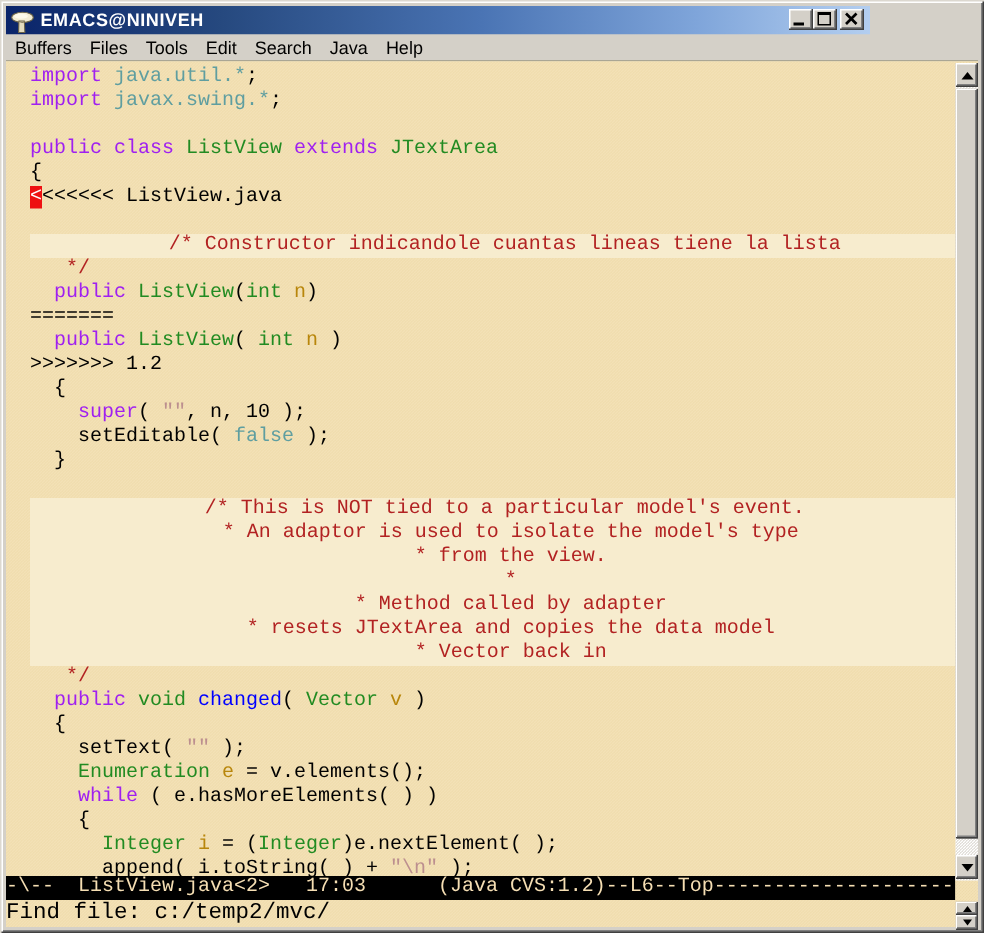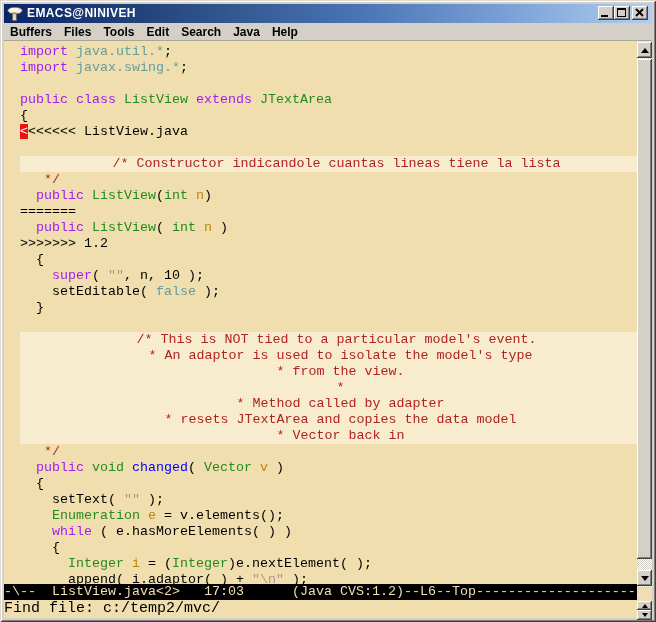--- a/index.html
+++ b/index.html
@@ -7,39 +7,39 @@
   #stage{position:relative;width:656px;height:622px;overflow:hidden;-webkit-font-smoothing:antialiased;
          font-family:"Liberation Sans",sans-serif;}
   
   .frame{position:absolute;inset:0;background:#d4d0c8;
     box-shadow:
       inset 1px 1px 0 #dcd8d0,
       inset -1px -1px 0 #404040,
       inset 2px 2px 0 #ffffff,
       inset -2px -2px 0 #808080;}
   
-  .titlebar{position:absolute;left:4px;top:4px;width:648px;height:19px;
+  .titlebar{position:absolute;left:4px;top:4px;width:576px;height:19px;
     background:linear-gradient(90deg,#0a246a 0%,#26497f 25%,#4a74b4 55%,#7fa5da 80%,#b3cef0 100%);
-    display:flex;align-items:center;}
+    display:flex;align-items:flex-end;}
   .app-icon{width:16px;height:16px;margin-left:3px;flex:0 0 auto;}
   .title-text{color:#ffffff;font-weight:bold;font-size:12px;margin-left:4px;
     letter-spacing:0.4px;white-space:nowrap;line-height:19px;}
   .tb-buttons{position:absolute;right:4px;top:2px;display:flex;}
   .tb-btn{width:16px;height:14px;background:#d4d0c8;position:relative;
     box-shadow:inset -1px -1px 0 #404040,inset 1px 1px 0 #ffffff,inset -2px -2px 0 #808080;}
   .tb-btn.close{margin-left:2px;}
   .g-min{position:absolute;left:3px;bottom:3px;width:7px;height:2px;background:#000;}
   .g-max{position:absolute;left:3px;top:2px;width:9px;height:9px;
     border:1px solid #000;border-top-width:2px;}
   .g-close{position:absolute;left:3px;top:2px;}
   
   .menubar{position:absolute;left:4px;top:23px;width:648px;height:18px;
     background:#d4d0c8;border-bottom:1px solid #aaa694;
     display:flex;align-items:center;font-size:12px;color:#000;padding-left:0;}
-  .menu-item{padding:4px 6px;white-space:nowrap;font-weight:bold;}
+  .menu-item{padding:4px 6px;white-space:nowrap;}
   
   .client{position:absolute;left:4px;top:41px;width:648px;height:577px;background:#f3e1b6;}
   .textwin{position:absolute;left:0;top:0;width:633px;height:577px;overflow:hidden;
     background-color:#f3e1b6;
     background-image:
       linear-gradient(45deg,#eedbab 25%,transparent 25%,transparent 75%,#eedbab 75%),
       linear-gradient(45deg,#eedbab 25%,transparent 25%,transparent 75%,#eedbab 75%);
     background-size:2px 2px;background-position:0 0,1px 1px;}
   .buffer{position:absolute;left:0;top:3px;width:633px;height:541px;overflow:hidden;
     font-family:"Liberation Mono",monospace;font-size:13.33px;line-height:16px;
@@ -156,21 +156,21 @@
           <div class="cl band"><span class="tok-c">   * resets JTextArea and copies the data model</span></div>
           <div class="cl band"><span class="tok-c">   * Vector back in</span></div>
           <div class="cl"><span class="tok-c">   */</span></div>
           <div class="cl"><span class="tok-d">  </span><span class="tok-k">public</span><span class="tok-d"> </span><span class="tok-t">void</span><span class="tok-d"> </span><span class="tok-f">changed</span><span class="tok-d">( </span><span class="tok-t">Vector</span><span class="tok-d"> </span><span class="tok-v">v</span><span class="tok-d"> )</span></div>
           <div class="cl"><span class="tok-d">  {</span></div>
           <div class="cl"><span class="tok-d">    setText( </span><span class="tok-s">""</span><span class="tok-d"> );</span></div>
           <div class="cl"><span class="tok-d">    </span><span class="tok-t">Enumeration</span><span class="tok-d"> </span><span class="tok-v">e</span><span class="tok-d"> = v.elements();</span></div>
           <div class="cl"><span class="tok-d">    </span><span class="tok-k">while</span><span class="tok-d"> ( e.hasMoreElements( ) )</span></div>
           <div class="cl"><span class="tok-d">    {</span></div>
           <div class="cl"><span class="tok-d">      </span><span class="tok-t">Integer</span><span class="tok-d"> </span><span class="tok-v">i</span><span class="tok-d"> = (</span><span class="tok-t">Integer</span><span class="tok-d">)e.nextElement( );</span></div>
-          <div class="cl"><span class="tok-d">      append( i.adaptor( ) + </span><span class="tok-s">"\n"</span><span class="tok-d"> );</span></div>
+          <div class="cl"><span class="tok-d">      append( i.toString( ) + </span><span class="tok-s">"\n"</span><span class="tok-d"> );</span></div>
         </div>
       <div class="modeline">-\--  ListView.java&lt;2&gt;   17:03      (Java CVS:1.2)--L6--Top---------------------</div>
       <div class="minibuffer">Find file: c:/temp2/mvc/</div>
     </div>
     <div class="sbstrip">
       <div class="sb-track"></div>
       <div class="sb-btn sb-up">
           <span class="arr-up"></span>
         </div>
       <div class="sb-btn sb-thumb"></div>

